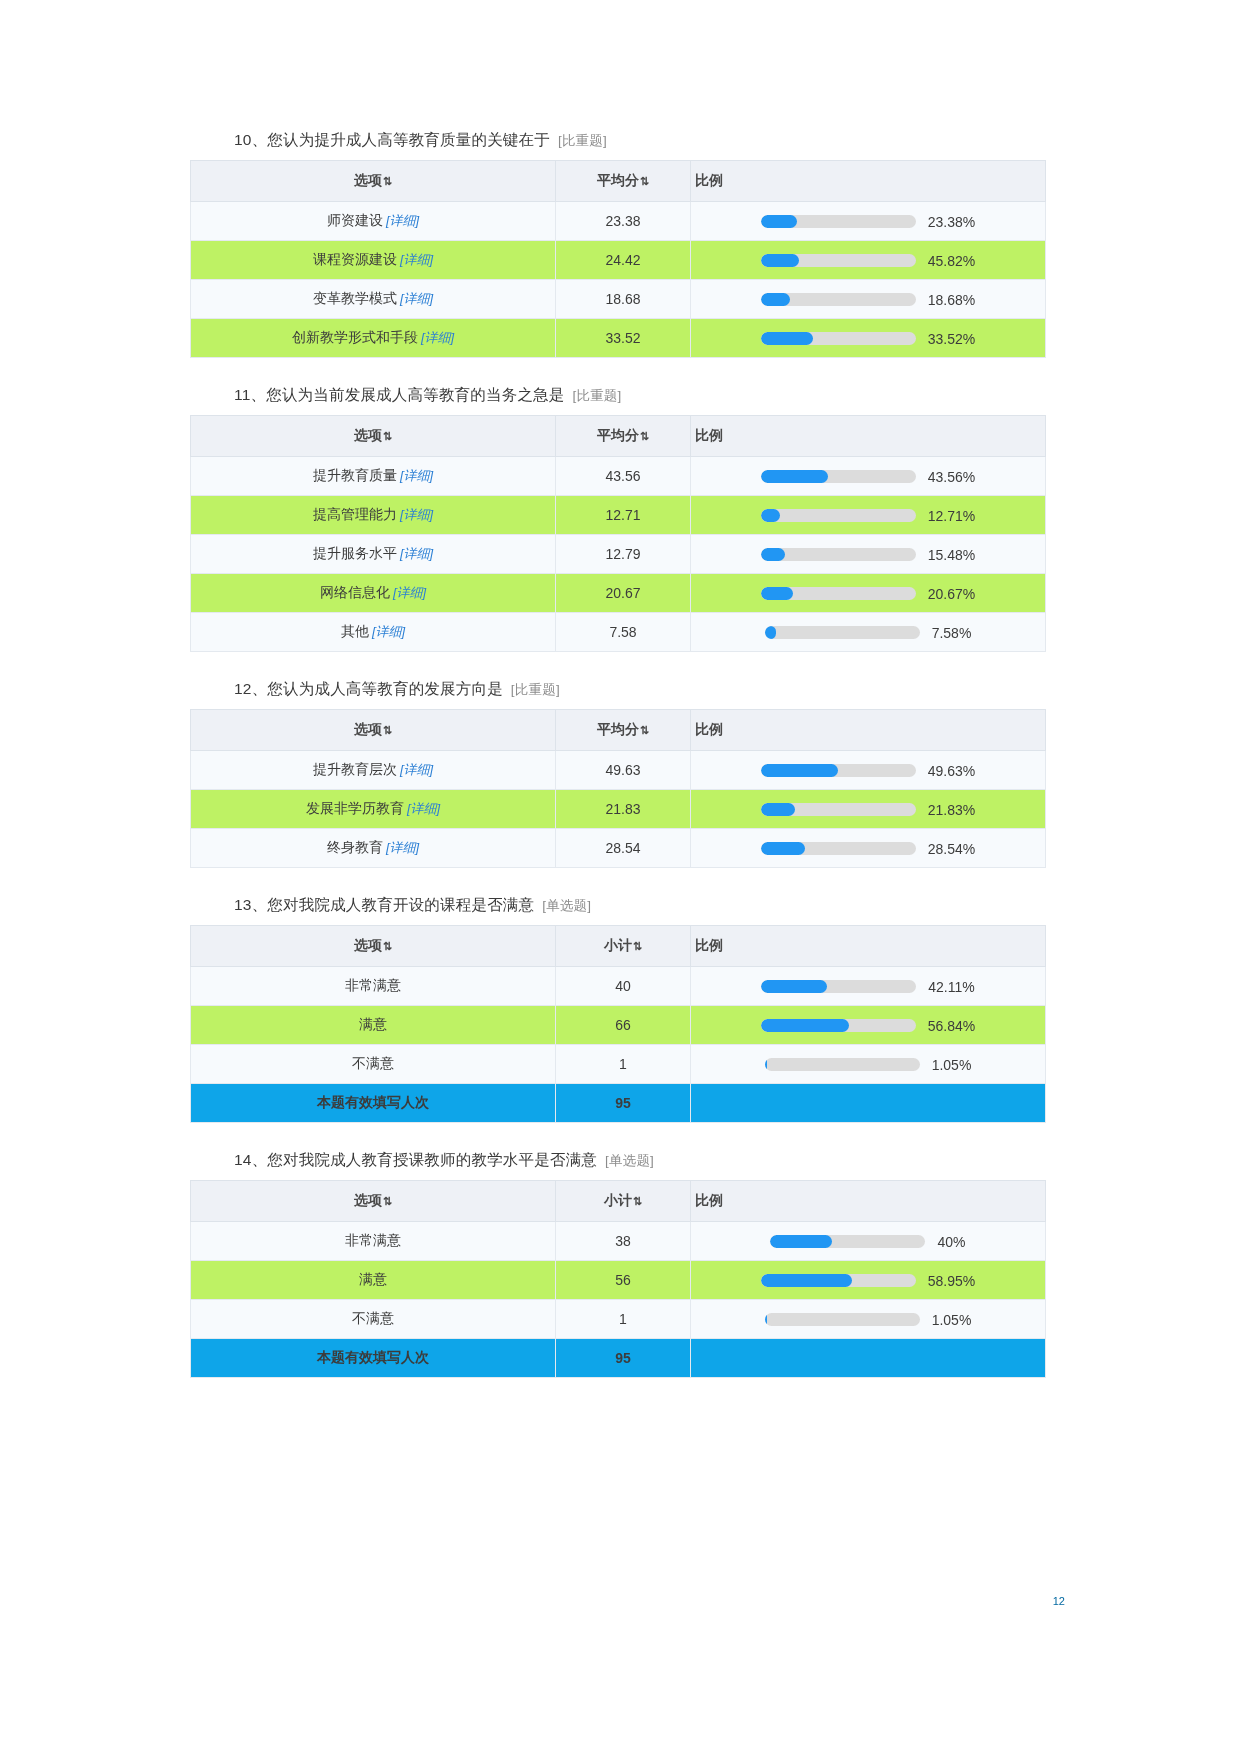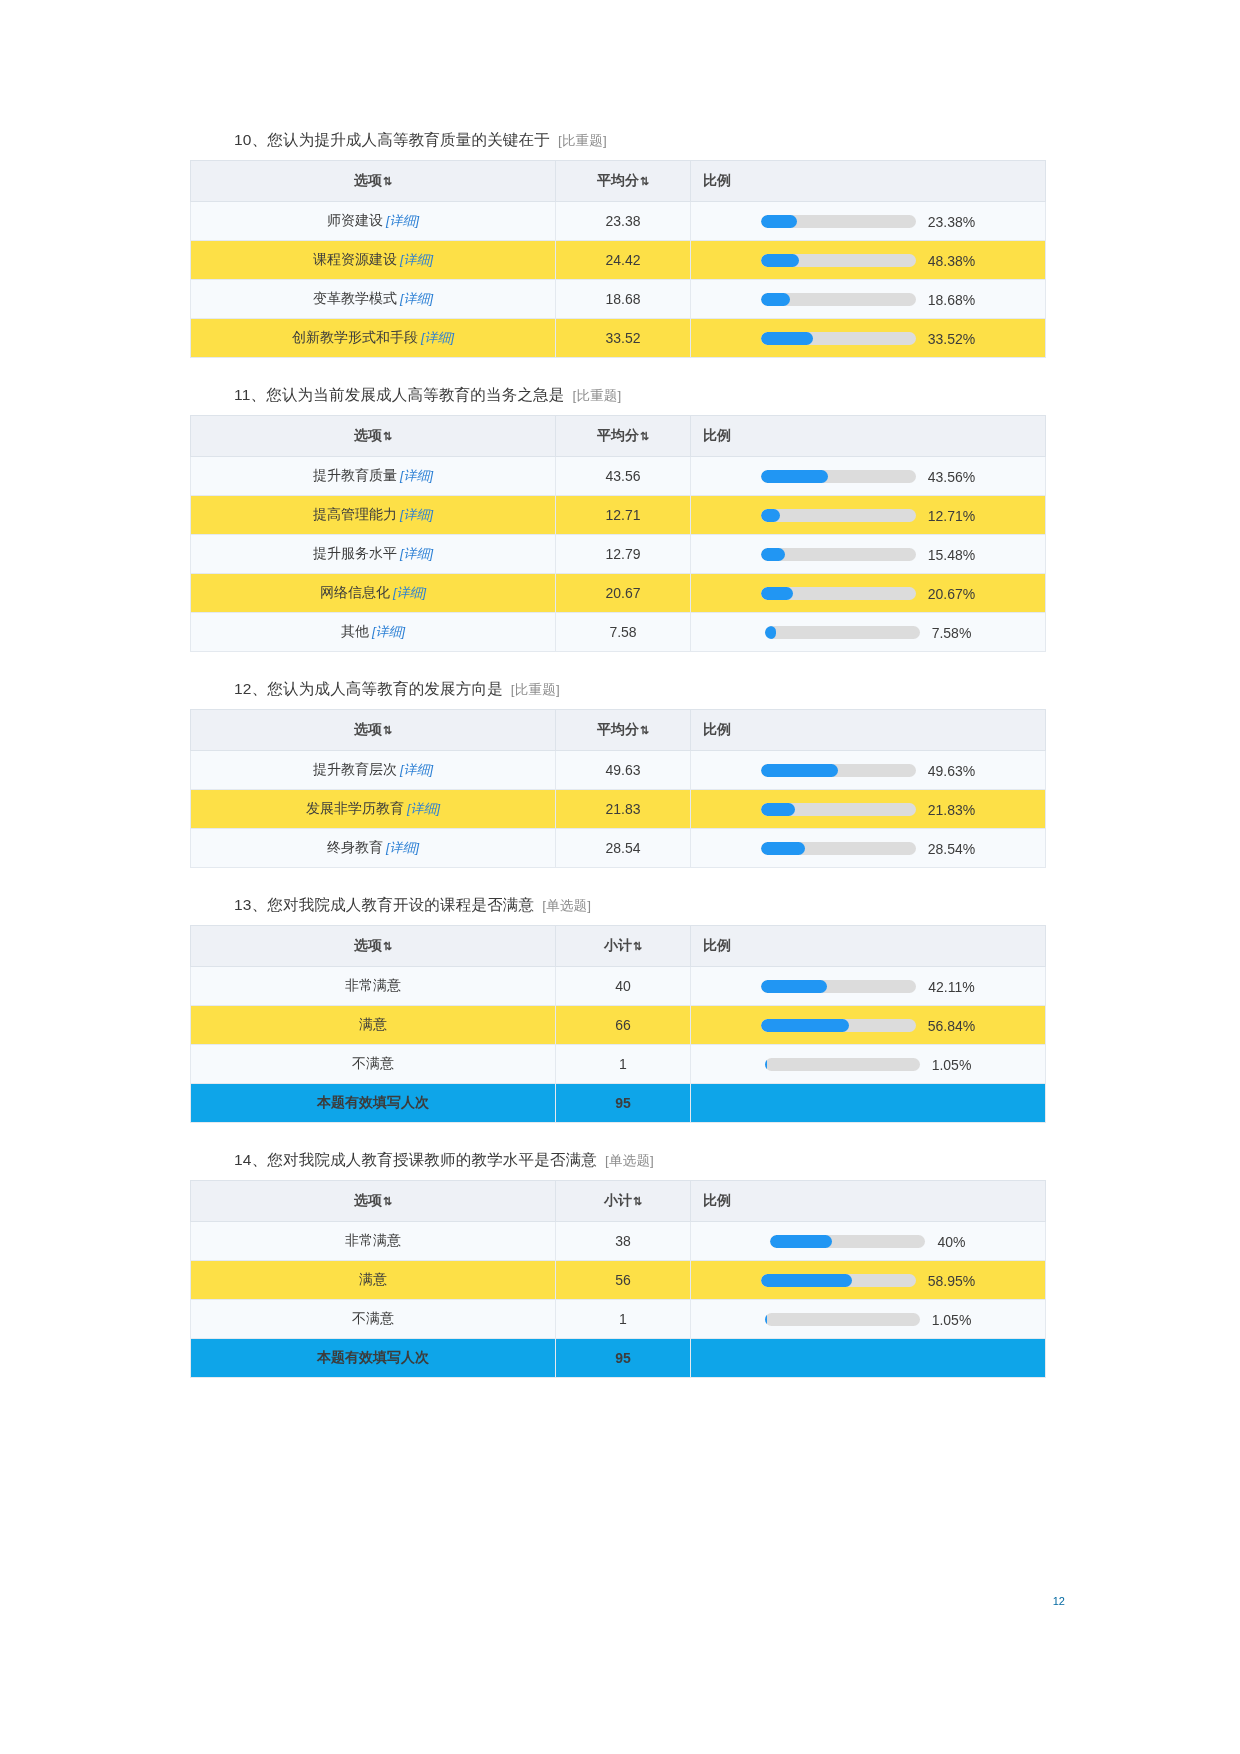--- a/index.html
+++ b/index.html
@@ -49,35 +49,35 @@
     background: #eef1f6;
     color: #4a4a4a;
     font-size: 14px;
     font-weight: bold;
     padding: 11px 8px;
     border: 1px solid #dde3ea;
     text-align: center;
   }
   table.survey th.left {
     text-align: left;
-    padding-left: 12px;
+    padding-left: 4px;
   }
   table.survey td {
     border: 1px solid #e4e9ef;
     font-size: 14px;
     color: #3c3c3c;
     padding: 10px 8px;
     text-align: center;
     height: 18px;
   }
   table.survey tr.odd td {
     background: #f7fafd;
   }
   table.survey tr.even td {
-    background: #fde047;
+    background: #bef264;
   }
   table.survey tr.total td {
     background: #0ea5e9;
     font-weight: bold;
   }
   .detail-link {
     color: #2b7fd4;
     font-size: 13px;
     margin-left: 3px;
     font-style: italic;
@@ -144,21 +144,21 @@
           </thead>
           <tbody>
             <tr class="odd">
               <td><span>师资建设</span><a class="detail-link">[详细]</a></td>
               <td>23.38</td>
               <td class="barcell"><span class="bar-track" style="background: rgb(220, 220, 220);"><span class="bar-fill" style="width: 23.38%; background: rgb(33, 150, 243);"></span></span><span class="bar-label">23.38%</span></td>
             </tr>
             <tr class="even">
               <td><span>课程资源建设</span><a class="detail-link">[详细]</a></td>
               <td>24.42</td>
-              <td class="barcell"><span class="bar-track" style="background: rgb(220, 220, 220);"><span class="bar-fill" style="width: 24.42%; background: rgb(33, 150, 243);"></span></span><span class="bar-label">48.38%</span></td>
+              <td class="barcell"><span class="bar-track" style="background: rgb(220, 220, 220);"><span class="bar-fill" style="width: 24.42%; background: rgb(33, 150, 243);"></span></span><span class="bar-label">45.82%</span></td>
             </tr>
             <tr class="odd">
               <td><span>变革教学模式</span><a class="detail-link">[详细]</a></td>
               <td>18.68</td>
               <td class="barcell"><span class="bar-track" style="background: rgb(220, 220, 220);"><span class="bar-fill" style="width: 18.68%; background: rgb(33, 150, 243);"></span></span><span class="bar-label">18.68%</span></td>
             </tr>
             <tr class="even">
               <td><span>创新教学形式和手段</span><a class="detail-link">[详细]</a></td>
               <td>33.52</td>
               <td class="barcell"><span class="bar-track" style="background: rgb(220, 220, 220);"><span class="bar-fill" style="width: 33.52%; background: rgb(33, 150, 243);"></span></span><span class="bar-label">33.52%</span></td>

